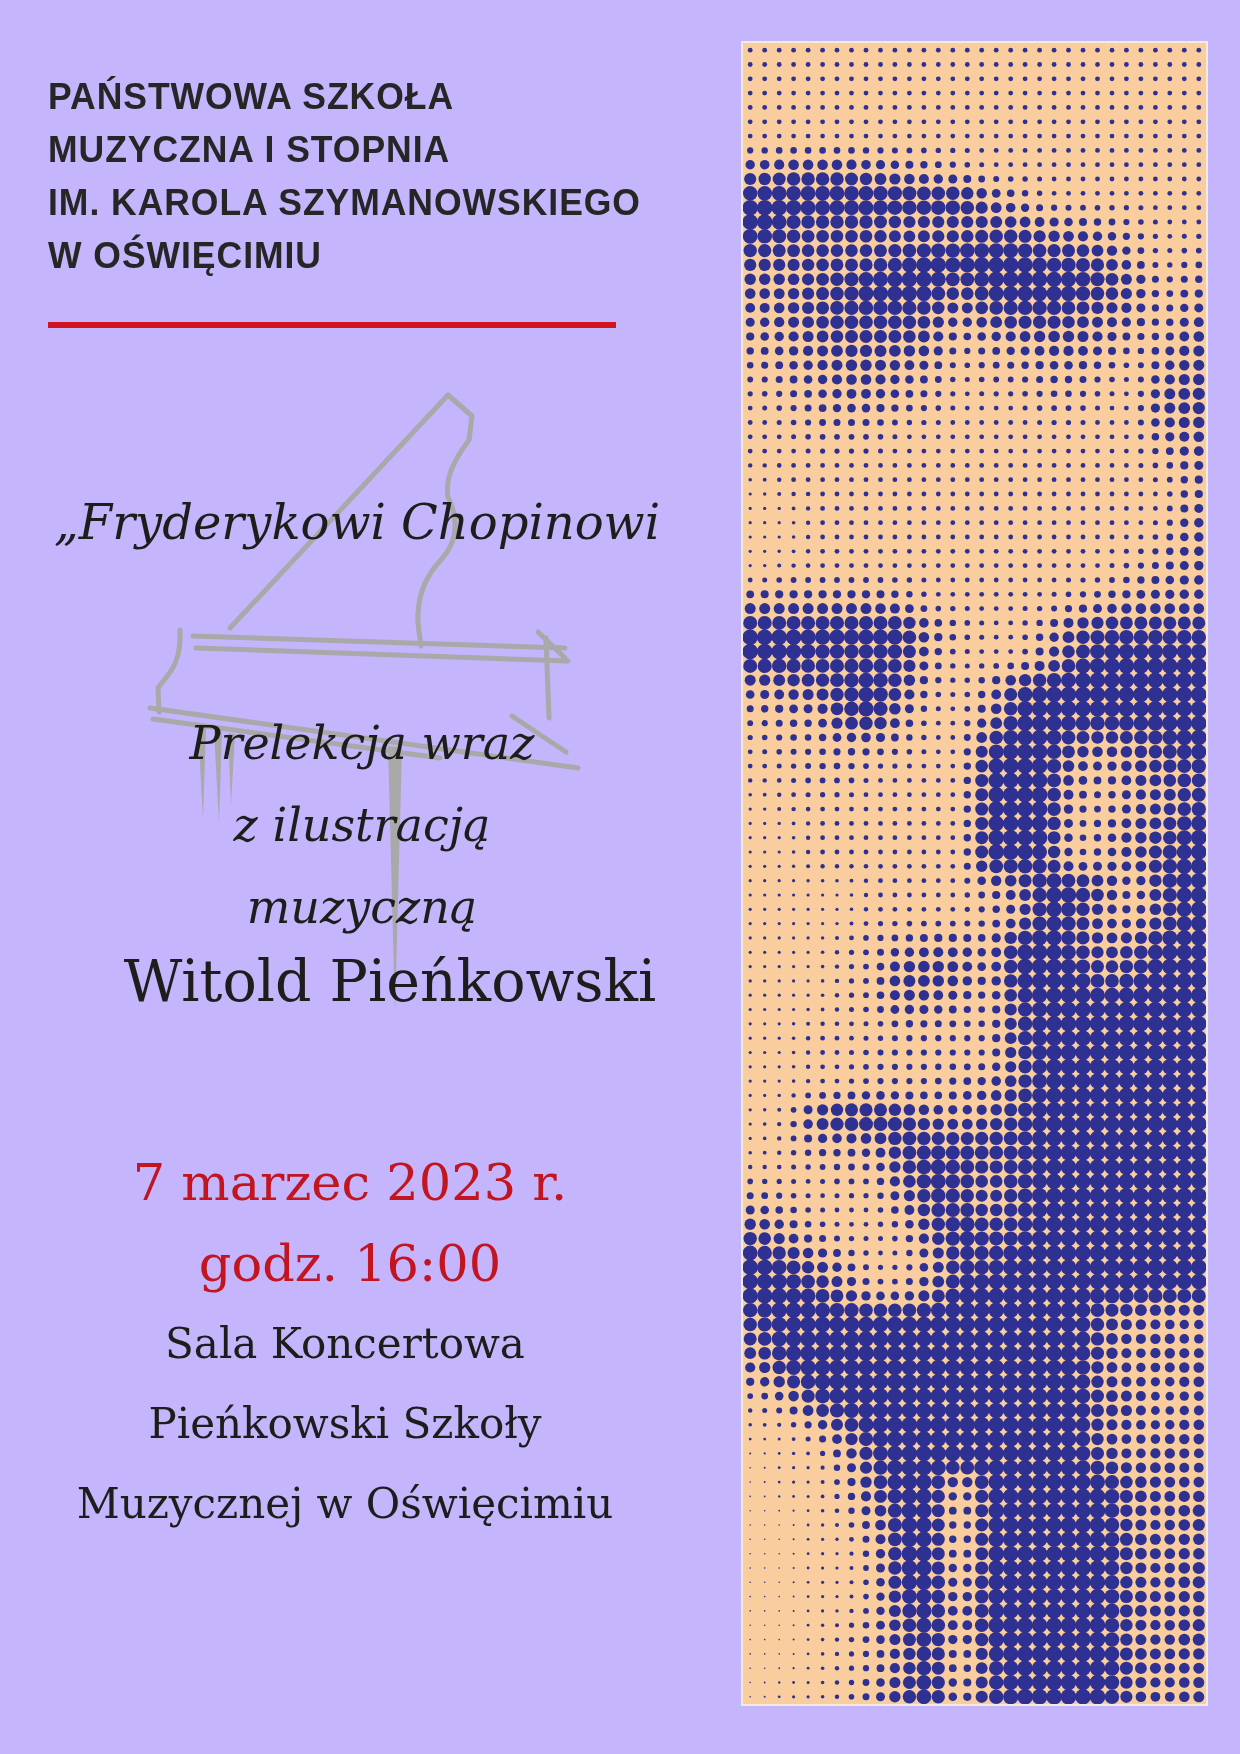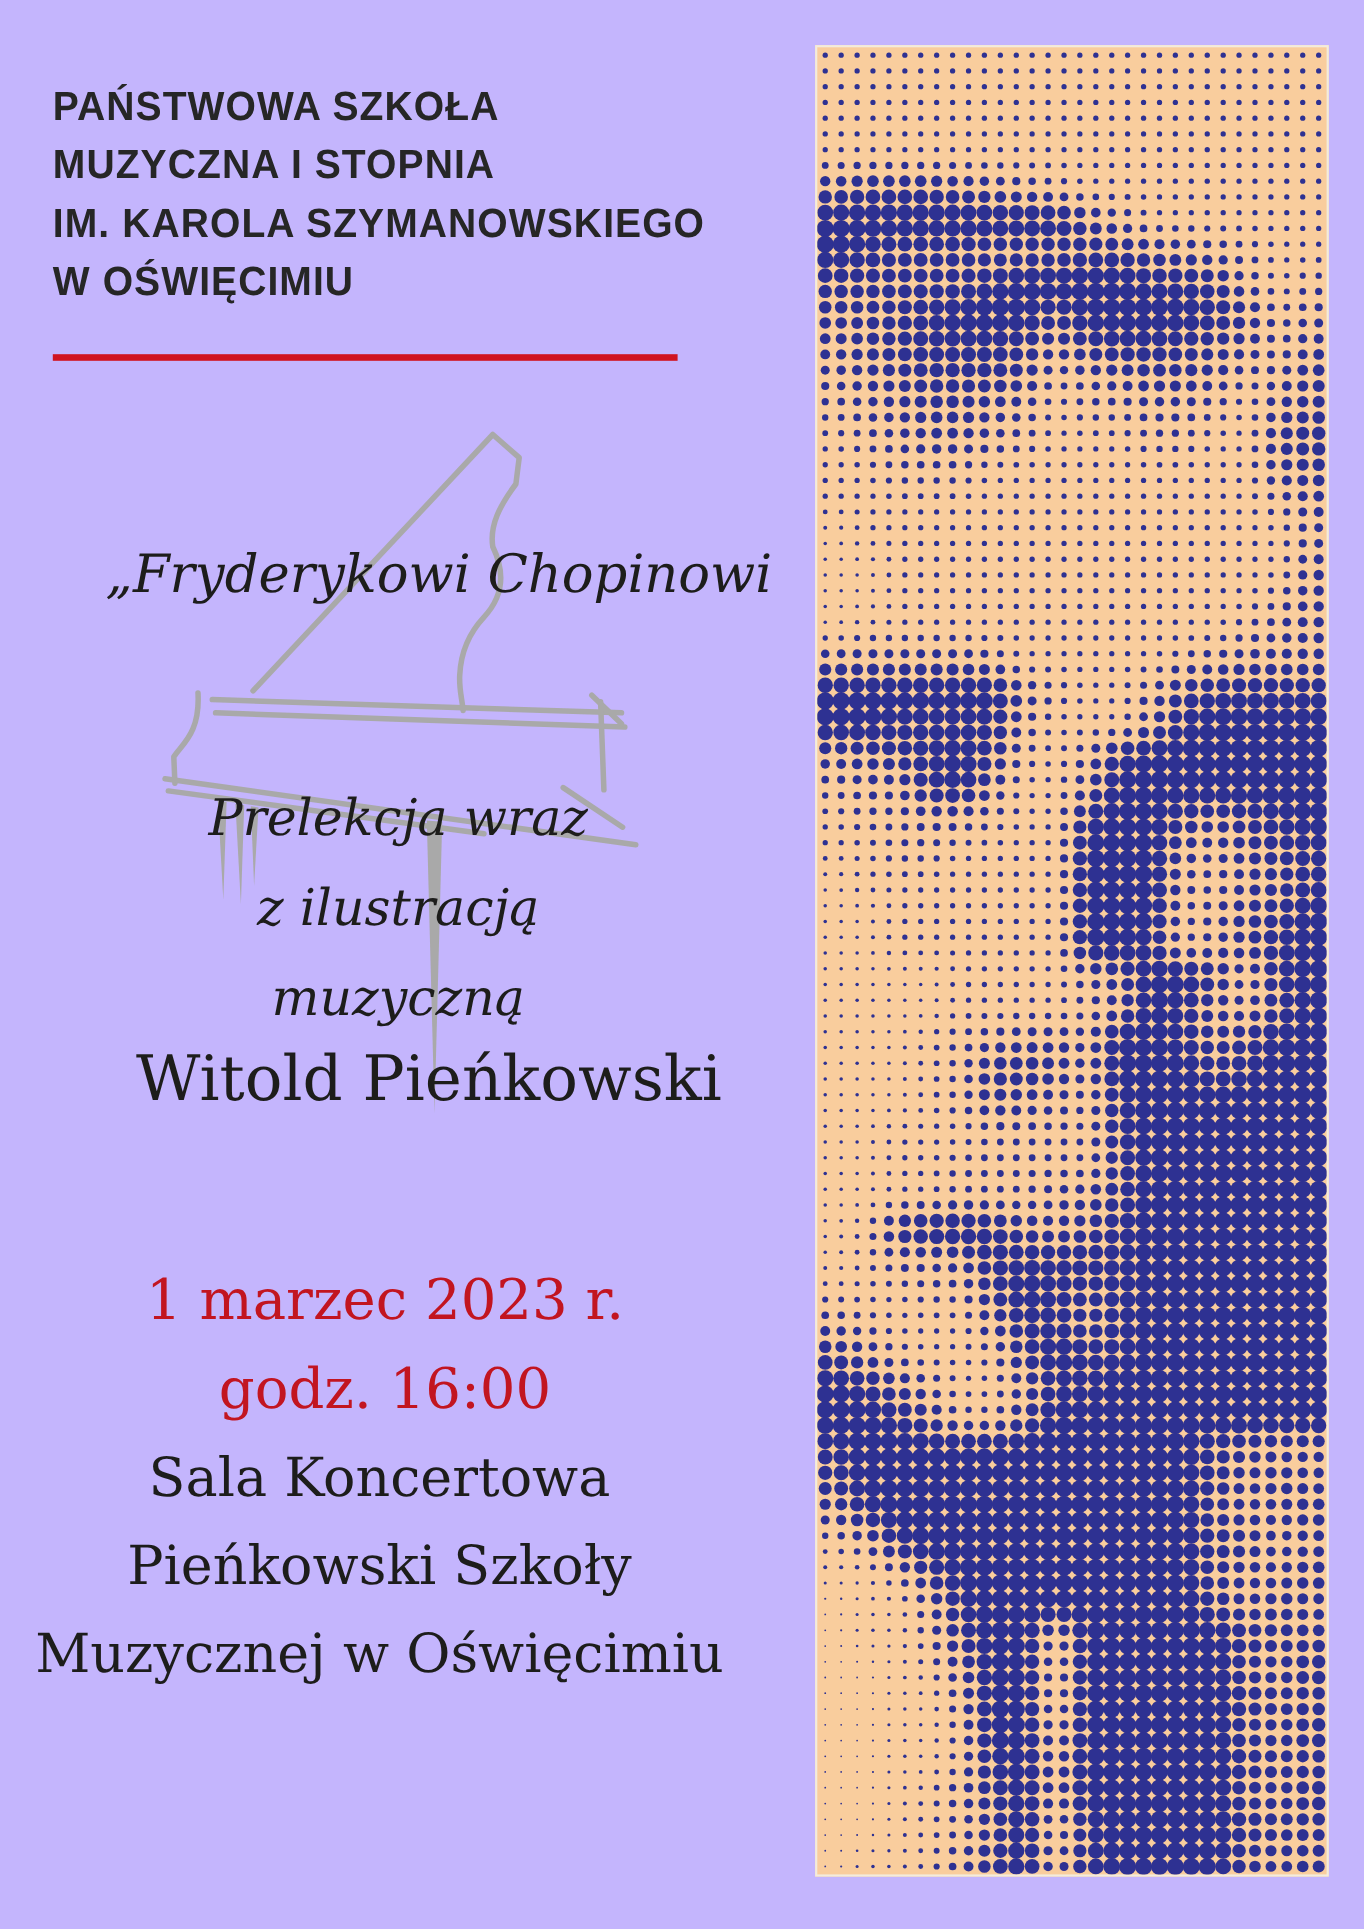--- a/index.html
+++ b/index.html
@@ -24,37 +24,36 @@
     position:absolute;left:48px;top:322px;width:568px;height:6px;
     background:#d01320;z-index:3;
   }
   .piano{
     position:absolute;left:110px;top:380px;width:480px;height:640px;z-index:1;
   }
   .quote{
     position:absolute;left:0;top:486px;width:714px;z-index:2;
     font-style:italic;font-size:48px;line-height:72px;text-align:center;
     white-space:nowrap;
-    padding-left:42px;
   }
   .subtitle{
     position:absolute;left:0;top:702px;width:724px;z-index:2;
     font-style:italic;font-size:46px;line-height:82px;text-align:center;
   }
   .performer{
     position:absolute;left:0;top:948px;width:690px;z-index:2;
     font-size:57px;text-align:center;white-space:nowrap;padding-left:45px;
   }
   .datetime{
     position:absolute;left:0;top:1142px;width:700px;z-index:2;
     color:#c21520;font-size:51px;line-height:81px;text-align:center;
   }
   .venue{
     position:absolute;left:0;top:1304px;width:690px;z-index:2;
-    font-size:49px;line-height:80px;text-align:center;white-space:nowrap;
+    font-size:42px;line-height:80px;text-align:center;white-space:nowrap;
   }
   .portrait{
     position:absolute;left:741px;top:41px;width:463px;height:1661px;z-index:2;
     border:2px solid #f3ecdd;
     background:#f9cd9d;
   }
   .portrait svg{display:block;}
 </style>
 </head>
 <body>
@@ -100,21 +99,21 @@
 
   <div class="subtitle">
     <div>Prelekcja wraz</div>
     <div>z ilustracją</div>
     <div>muzyczną</div>
   </div>
 
   <div class="performer">Witold Pieńkowski</div>
 
   <div class="datetime">
-    <div>1 marzec 2023 r.</div>
+    <div>7 marzec 2023 r.</div>
     <div>godz. 16:00</div>
   </div>
 
   <div class="venue">
     <div>Sala Koncertowa</div>
     <div>Pieńkowski Szkoły</div>
     <div>Muzycznej w Oświęcimiu</div>
   </div>
 
   <div class="portrait" id="portrait">

